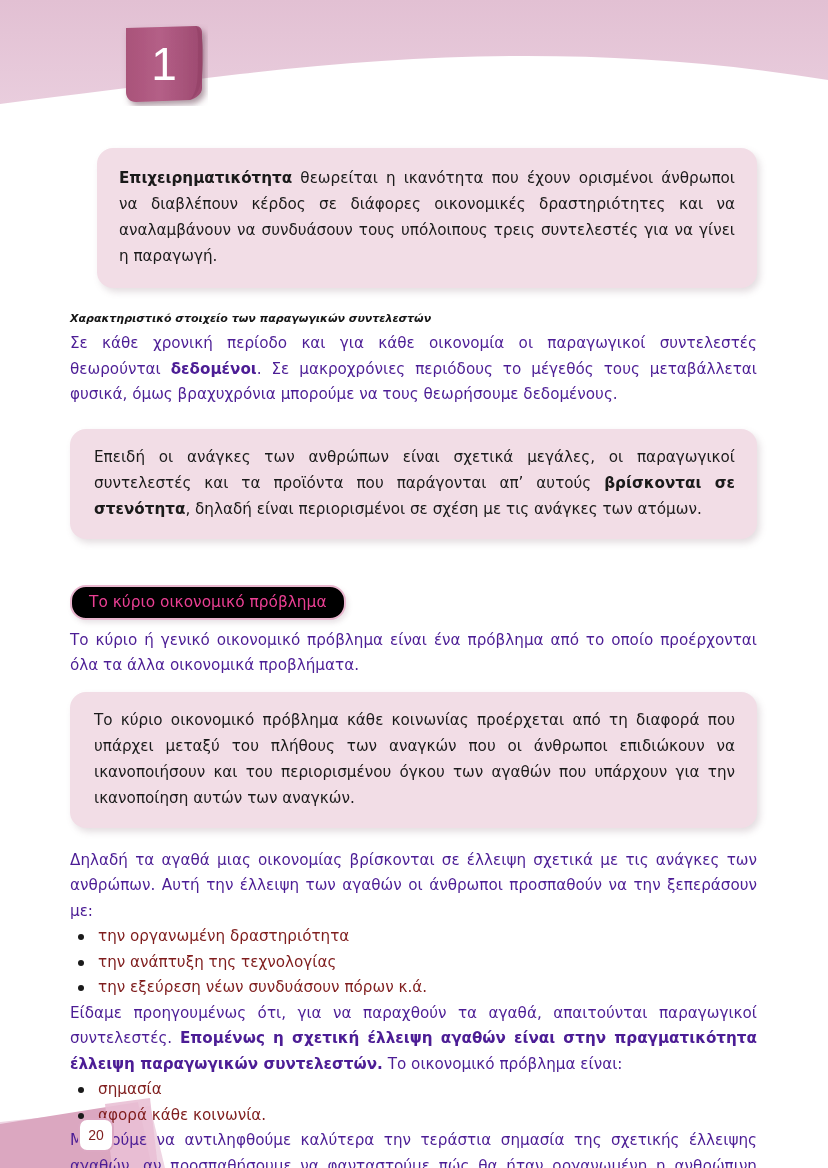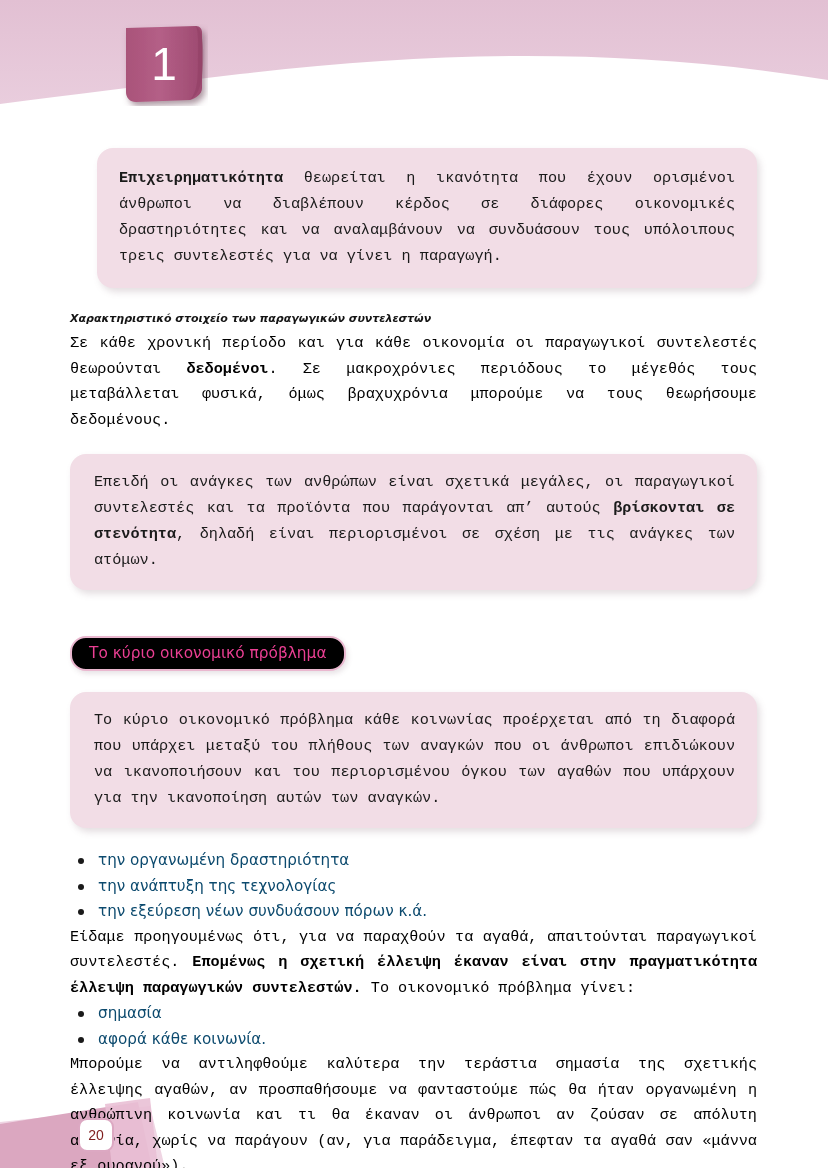--- a/index.html
+++ b/index.html
@@ -70,21 +70,20 @@
     width: 828px;
     z-index: 2;
   }
 
   .pink-box {
     position: relative;
     background: #f2dde6;
     border-radius: 16px;
     box-shadow: 3px 4px 7px rgba(120, 90, 105, 0.20);
     box-sizing: border-box;
-    font-family: Liberation Mono, monospace;
   }
   .pink-box p {
     margin: 0;
     color: #1a1a1a;
     font-size: 15.2px;
     line-height: 26px;
     text-align: justify;
     text-justify: inter-word;
   }
 
@@ -102,26 +101,25 @@
 
   
   .box-3 {
     margin: 13px 71px 0 70px;
     padding: 15px 22px 17px 24px;
   }
 
   .body-text {
     margin: 0;
     padding: 0 71px 0 70px;
-    color: #000000;
+    color: #4c1d95;
     font-size: 15.2px;
     line-height: 25.5px;
     text-align: justify;
     text-justify: inter-word;
-    font-family: Liberation Mono, monospace;
   }
 
   .sub-head {
     margin: 18px 0 0 0;
     padding: 0 105px 0 70px;
     font-size: 11px;
     line-height: 25px;
     font-weight: bold;
     font-style: italic;
     color: #141414;
@@ -151,21 +149,21 @@
   .bullets {
     margin: 0;
     padding: 0 71px 0 70px;
     list-style: none;
   }
   .bullets li {
     position: relative;
     padding-left: 28px;
     font-size: 15.2px;
     line-height: 25.5px;
-    color: #0c4a6e;
+    color: #7f1d1d;
   }
   .bullets li::before {
     content: "";
     position: absolute;
     left: 8px;
     top: 10px;
     width: 6px;
     height: 6px;
     border-radius: 50%;
     background: #1a1a1a;
@@ -254,35 +252,37 @@
     </div>
 
     <div class="spacer-lg"></div>
 
     <div class="badge-row">
       <span class="section-badge">Το κύριο οικονομικό πρόβλημα</span>
     </div>
 
     <div class="spacer-sm"></div>
 
+    <p class="body-text">Το κύριο ή γενικό οικονομικό πρόβλημα είναι ένα πρόβλημα από το οποίο προέρχονται όλα τα άλλα οικονομικά προβλήματα.</p>
 
     <div class="pink-box box-3">
       <p>Το κύριο οικονομικό πρόβλημα κάθε κοινωνίας προέρχεται από τη διαφορά που υπάρχει μεταξύ του πλήθους των αναγκών που οι άνθρωποι επιδιώκουν να ικανοποιήσουν και του περιορισμένου όγκου των αγαθών που υπάρχουν για την ικανοποίηση αυτών των αναγκών.</p>
     </div>
 
     <div class="spacer-md"></div>
 
+    <p class="body-text">Δηλαδή τα αγαθά μιας οικονομίας βρίσκονται σε έλλειψη σχετικά με τις ανάγκες των ανθρώπων. Αυτή την έλλειψη των αγαθών οι άνθρωποι προσπαθούν να την ξεπεράσουν με:</p>
 
     <ul class="bullets">
       <li>την οργανωμένη δραστηριότητα</li>
       <li>την ανάπτυξη της τεχνολογίας</li>
       <li>την εξεύρεση νέων συνδυάσουν πόρων κ.ά.</li>
     </ul>
 
-    <p class="body-text"><span>Είδαμε προηγουμένως ότι, για να παραχθούν τα αγαθά, απαιτούνται παραγωγικοί συντελεστές. </span><b>Επομένως η σχετική έλλειψη έκαναν είναι στην πραγματικότητα έλλειψη παραγωγικών συντελεστών.</b><span> Το οικονομικό πρόβλημα γίνει:</span></p>
+    <p class="body-text"><span>Είδαμε προηγουμένως ότι, για να παραχθούν τα αγαθά, απαιτούνται παραγωγικοί συντελεστές. </span><b>Επομένως η σχετική έλλειψη αγαθών είναι στην πραγματικότητα έλλειψη παραγωγικών συντελεστών.</b><span> Το οικονομικό πρόβλημα είναι:</span></p>
 
     <ul class="bullets">
       <li>σημασία</li>
       <li>αφορά κάθε κοινωνία.</li>
     </ul>
 
     <p class="body-text">Μπορούμε να αντιληφθούμε καλύτερα την τεράστια σημασία της σχετικής έλλειψης αγαθών, αν προσπαθήσουμε να φανταστούμε πώς θα ήταν οργανωμένη η ανθρώπινη κοινωνία και τι θα έκαναν οι άνθρωποι αν ζούσαν σε απόλυτη αφθονία, χωρίς να παράγουν (αν, για παράδειγμα, έπεφταν τα αγαθά σαν «μάννα εξ ουρανού»).</p>
 
   </div>
 

